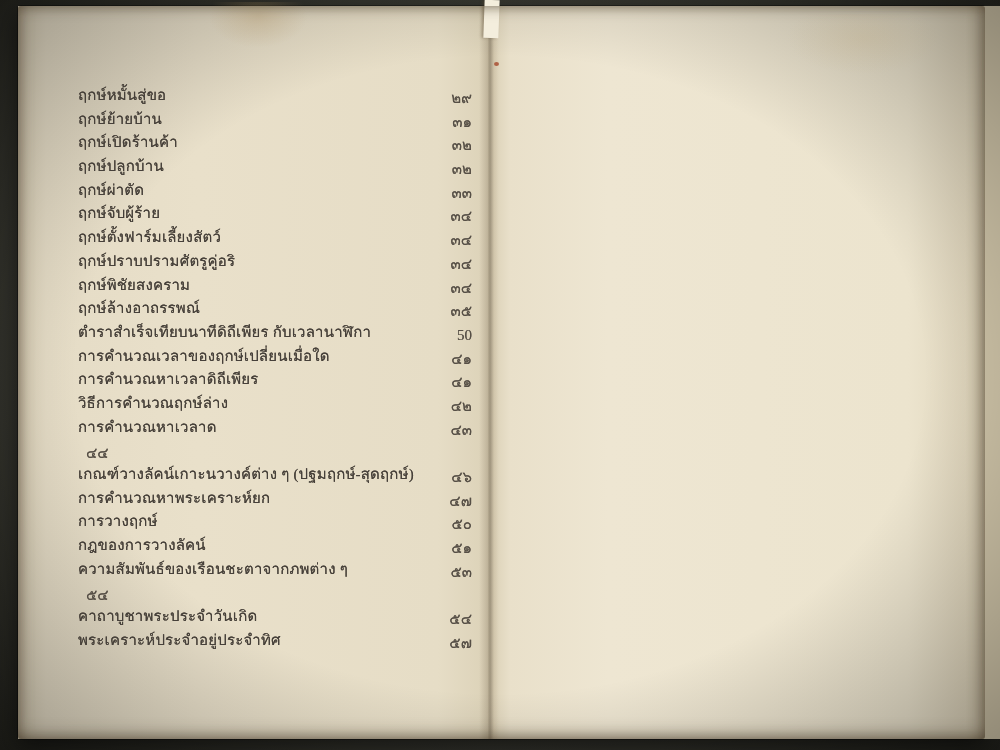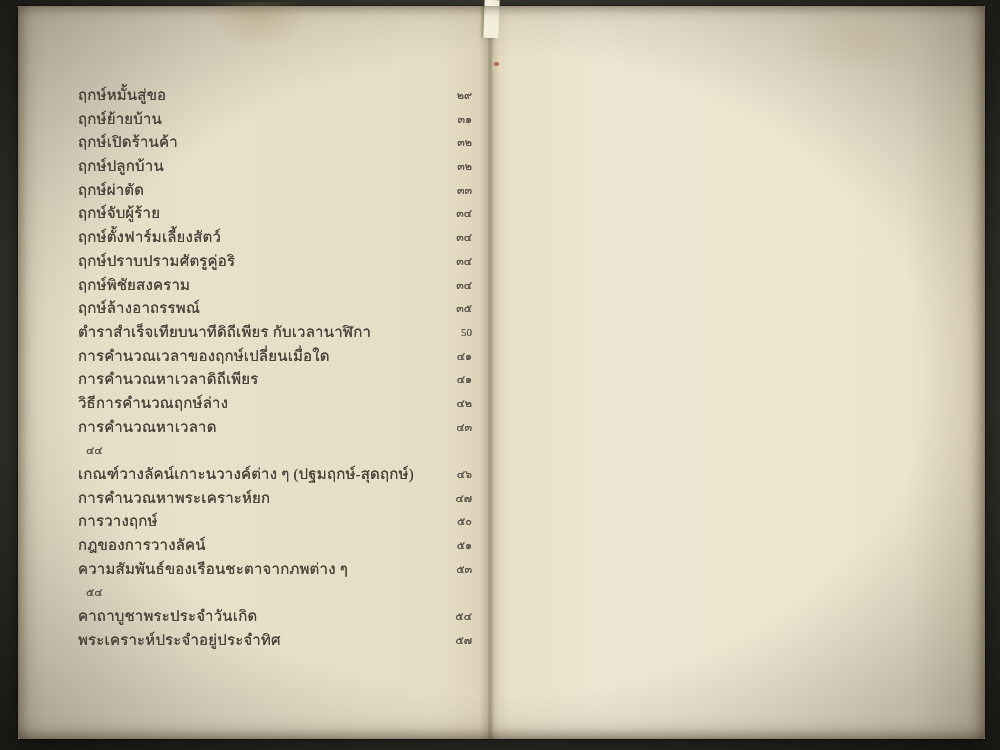--- a/index.html
+++ b/index.html
@@ -21,21 +21,21 @@
     background:#e7dfc9;
   }
   .book::after{
     content:"";position:absolute;inset:0;border-radius:inherit;pointer-events:none;z-index:9;
     box-shadow:
       inset 0 10px 14px -9px rgba(80,65,45,.55),
       inset 0 -12px 16px -9px rgba(70,58,40,.6),
       inset -10px 0 14px -7px rgba(70,55,40,.5),
       inset 10px 0 14px -7px rgba(70,55,40,.45);
   }
-  .page{position:absolute;top:0;height:100%;}
+  .page{position:absolute;top:0;height:100%;padding-left:35px;}
   .page-left{
     left:0;width:470px;
     background:linear-gradient(90deg,#d9cfb6 0px,#e5dcc6 28px,#e9e0ca 180px,#e7decu 320px,#e6ddc6 420px,#dcd2b8 470px);
     background:linear-gradient(90deg,#d9cfb6 0px,#e5dcc6 28px,#e9e0ca 180px,#e6ddc6 420px,#dcd2b8 470px);
   }
   .page-right{
     left:470px;width:497px;
     background:linear-gradient(90deg,#d8cdb2 0px,#e9e0ca 22px,#eee6d2 120px,#ece4ce 420px,#e0d6bd 478px,#cfc4a8 497px);
   }
   .fold{
@@ -65,21 +65,21 @@
     display:flex;justify-content:space-between;align-items:flex-start;
     overflow:visible;
   }
   #toc-left .row{height:23.7px;}
   .title{
     font-size:15px;line-height:1.25;white-space:nowrap;
     letter-spacing:.2px;
     text-shadow:0 0 .6px rgba(70,62,52,.85);
   }
   .num{
-    font-size:11px;line-height:1.2;margin-top:3px;padding-left:8px;
+    font-size:15px;line-height:1.2;margin-top:3px;padding-left:8px;
     color:#564f46;
     text-shadow:0 0 .5px rgba(86,79,70,.8);
   }
 </style>
 </head>
 <body>
 
 <div class="scene">
   <div class="book">
     <div class="page page-left">

